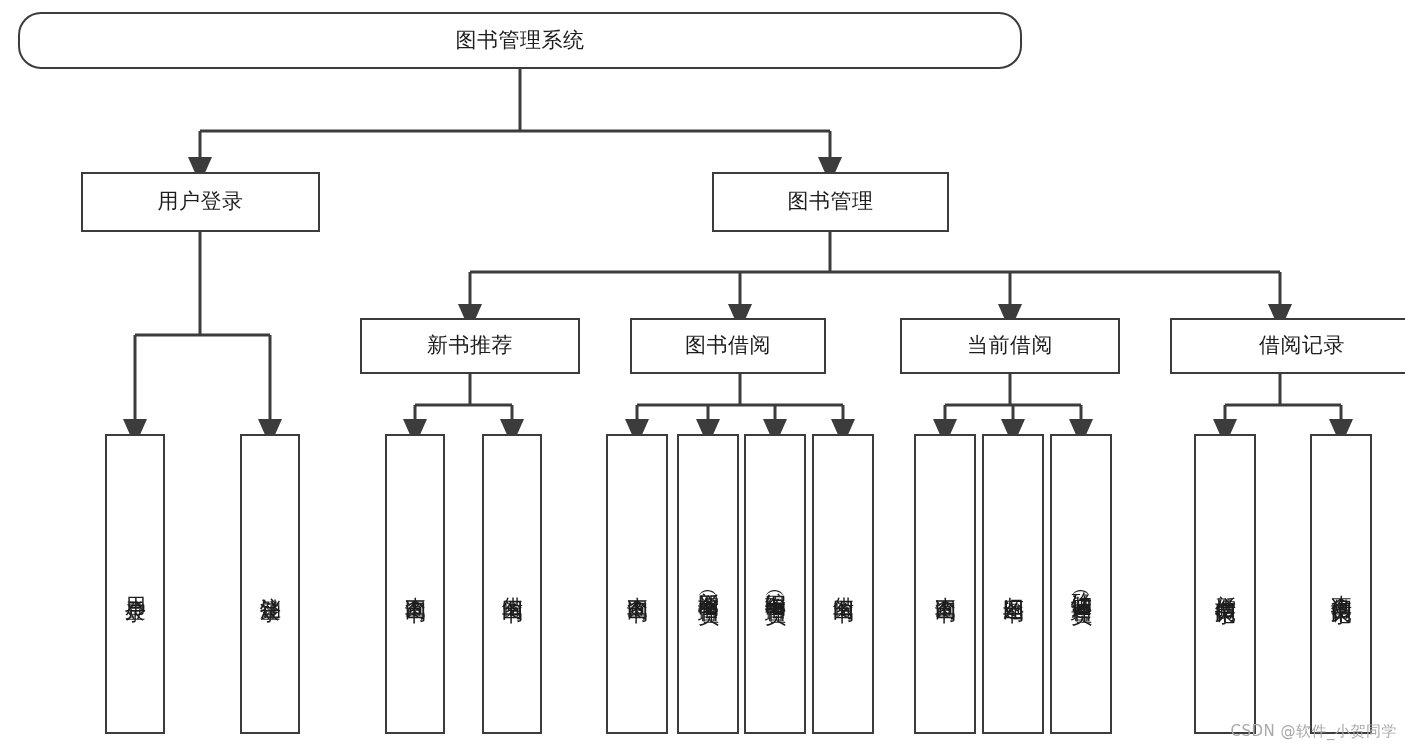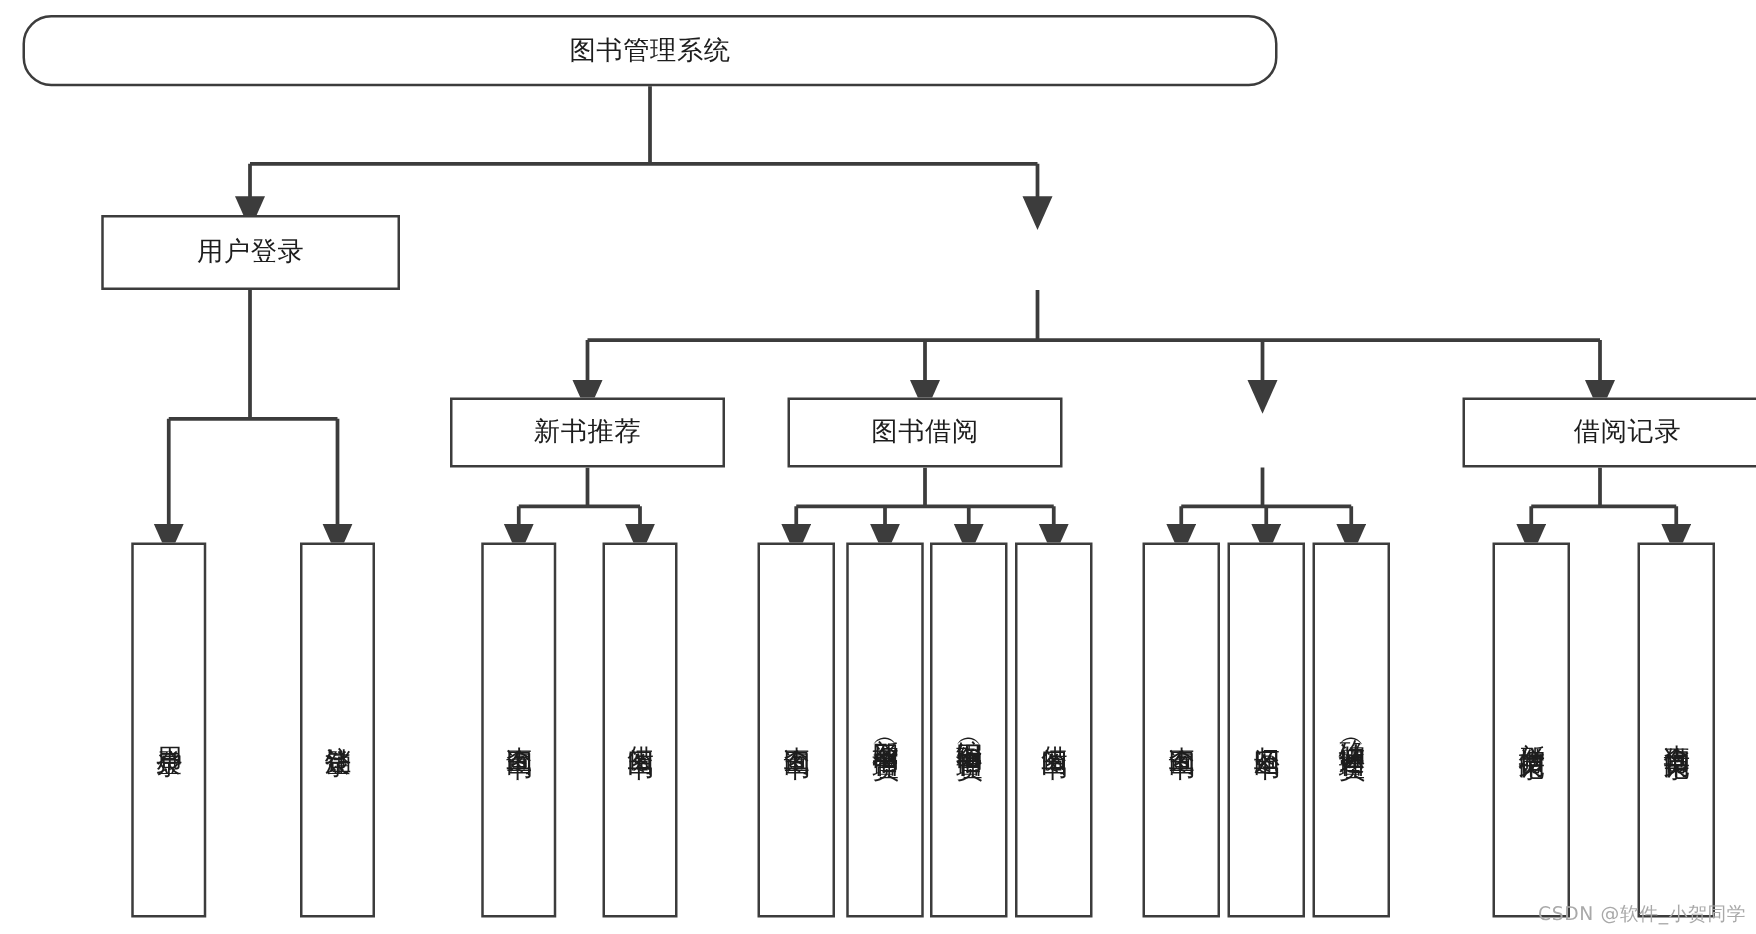--- a/index.html
+++ b/index.html
@@ -125,26 +125,32 @@
     </g>
   </svg>
 
   <div class="node h-node" style="left:18px; top:12px; width:1004px; height:57px;border-radius:23px;">
     <span class="label">图书管理系统</span>
   </div>
 
   <div class="node h-node" style="left:81px; top:172px; width:239px; height:60px;">
     <span class="label">用户登录</span>
   </div>
+  <div class="node h-node" style="left:712px; top:172px; width:237px; height:60px;">
+    <span class="label">图书管理</span>
+  </div>
 
   <div class="node h-node" style="left:360px; top:318px; width:220px; height:56px;text-align:right;">
     <span class="label">新书推荐</span>
   </div>
-  <div class="node h-node" style="left:630px; top:318px; width:220px; height:56px;">
+  <div class="node h-node" style="left:630px; top:318px; width:196px; height:56px;">
     <span class="label">图书借阅</span>
+  </div>
+  <div class="node h-node" style="left:900px; top:318px; width:220px; height:56px;">
+    <span class="label">当前借阅</span>
   </div>
   <div class="node h-node" style="left:1170px; top:318px; width:264px; height:56px;">
     <span class="label">借阅记录</span>
   </div>
 
   <div class="node v-node" style="left:105px; top:434px; width:60px; height:300px;">
     <span class="label">用户登录</span>
   </div>
   <div class="node v-node" style="left:240px; top:434px; width:60px; height:300px;">
     <span class="label">注销登录</span>

